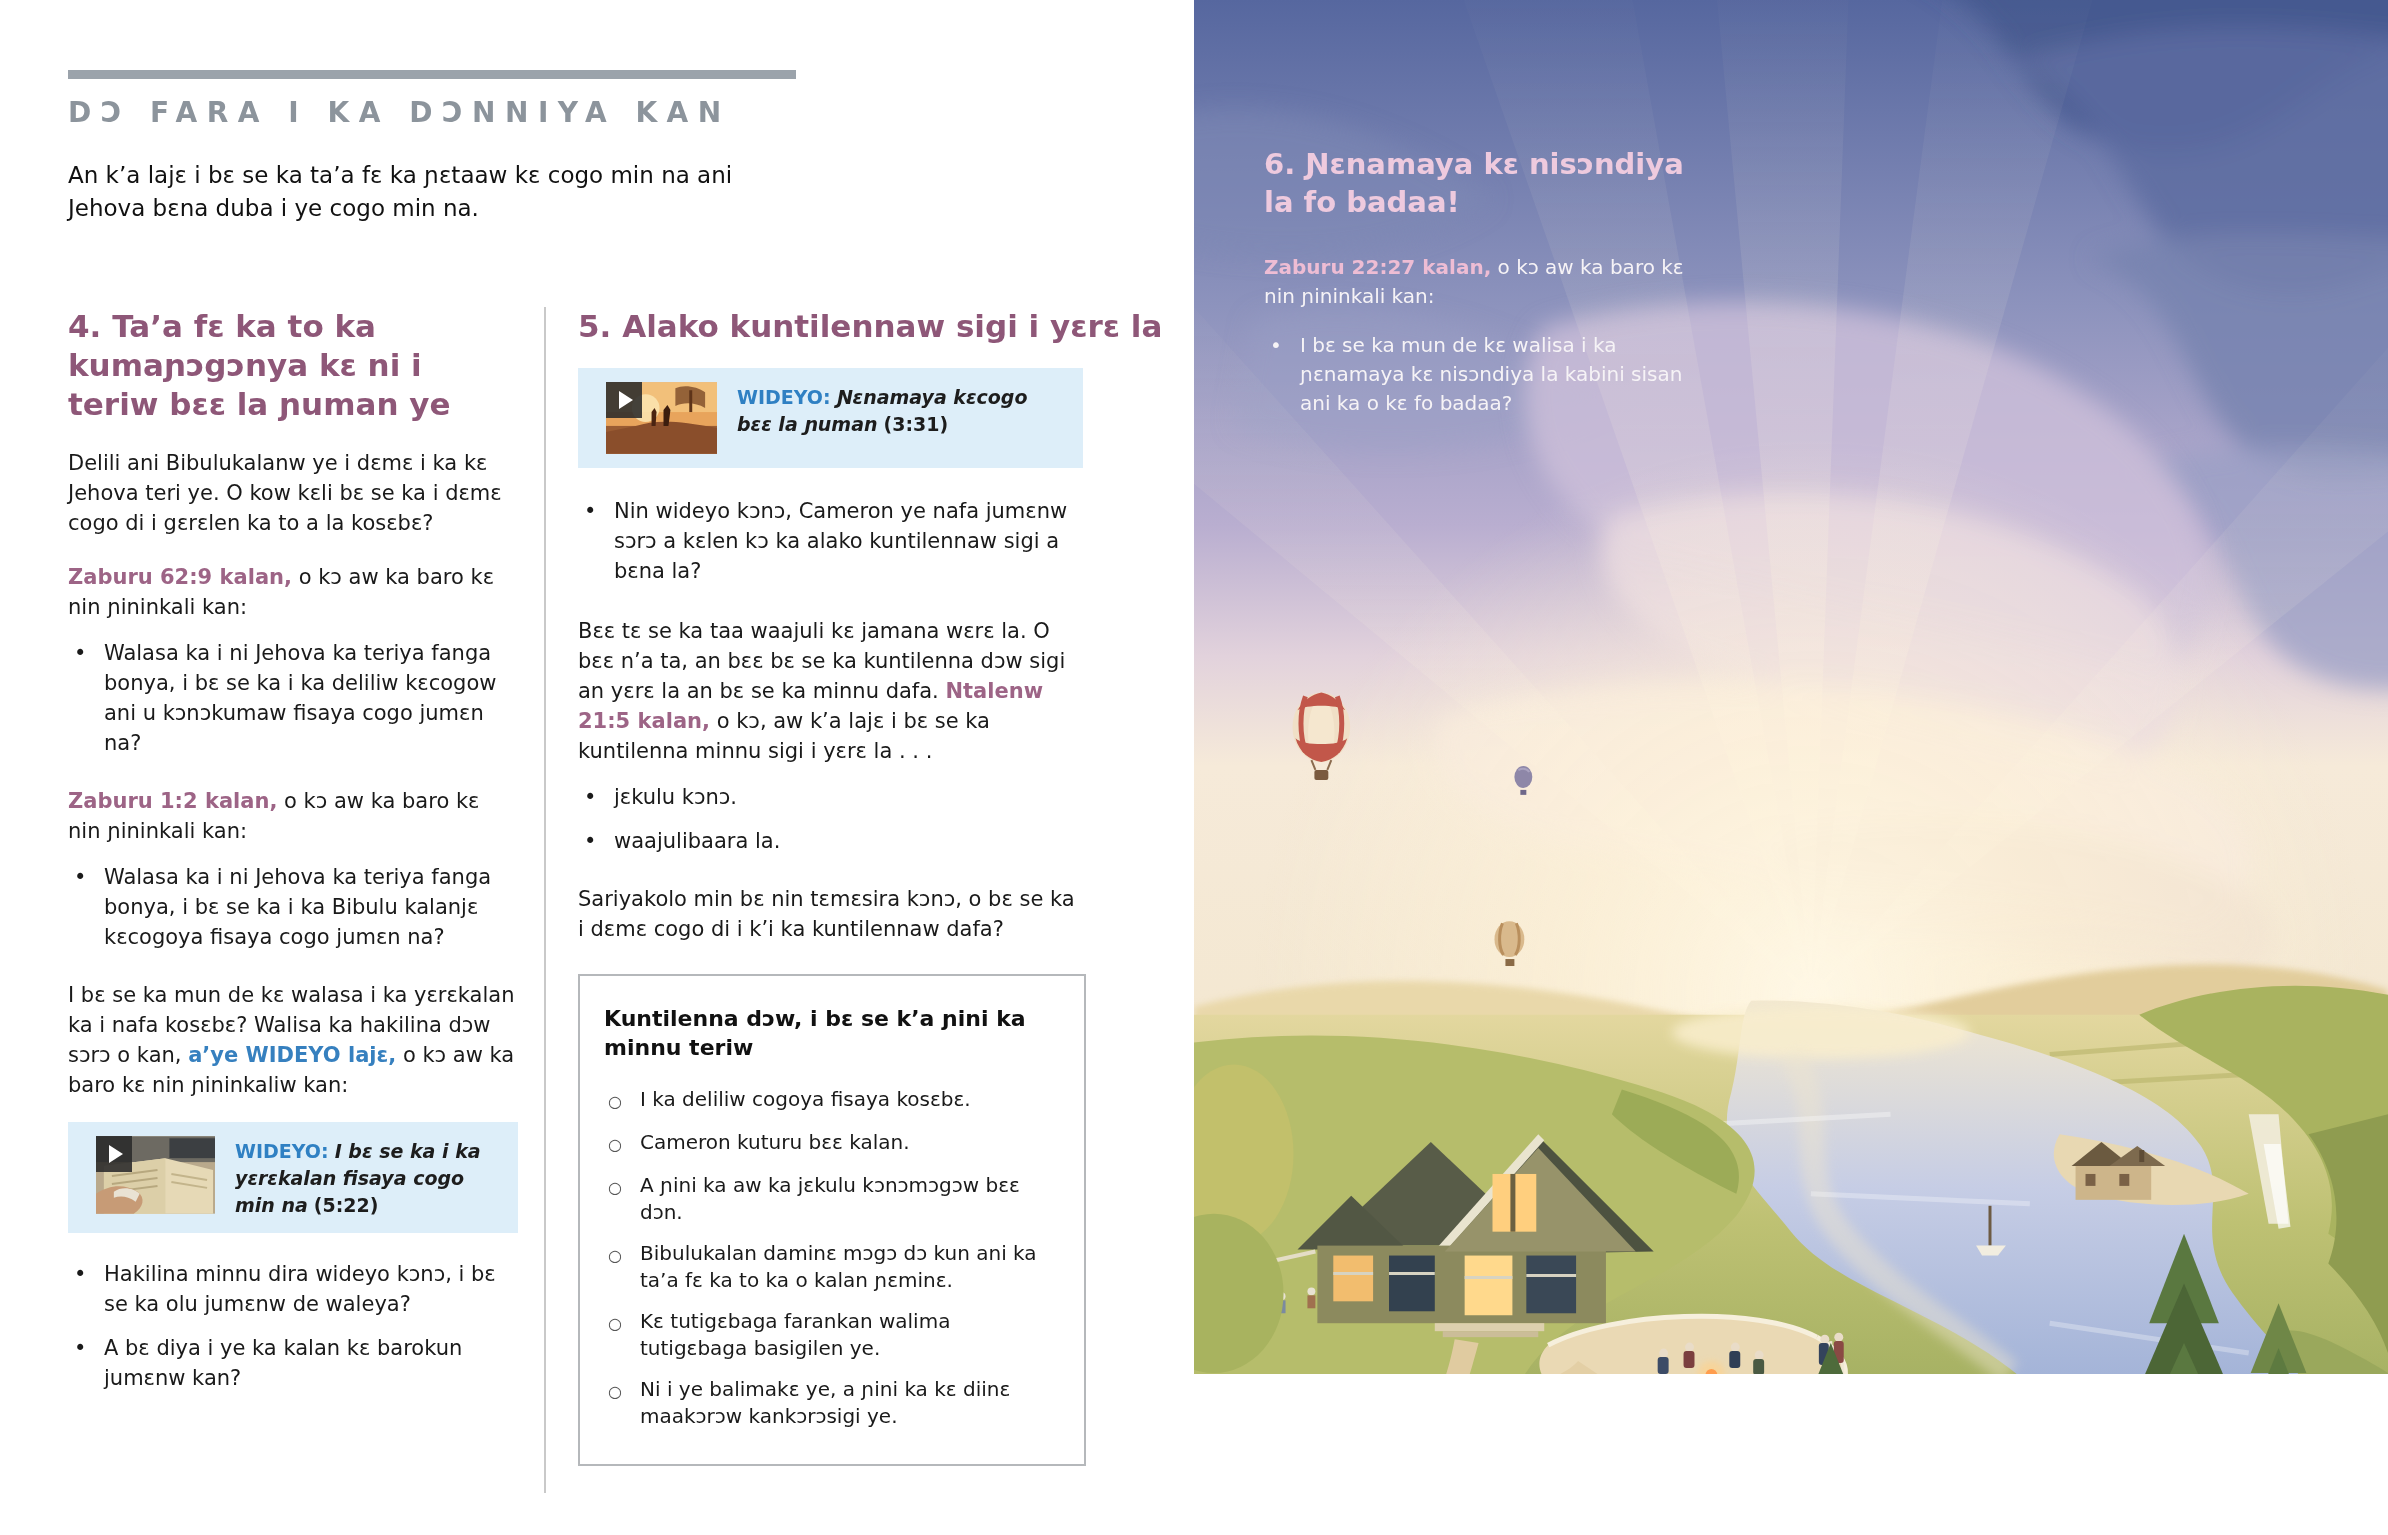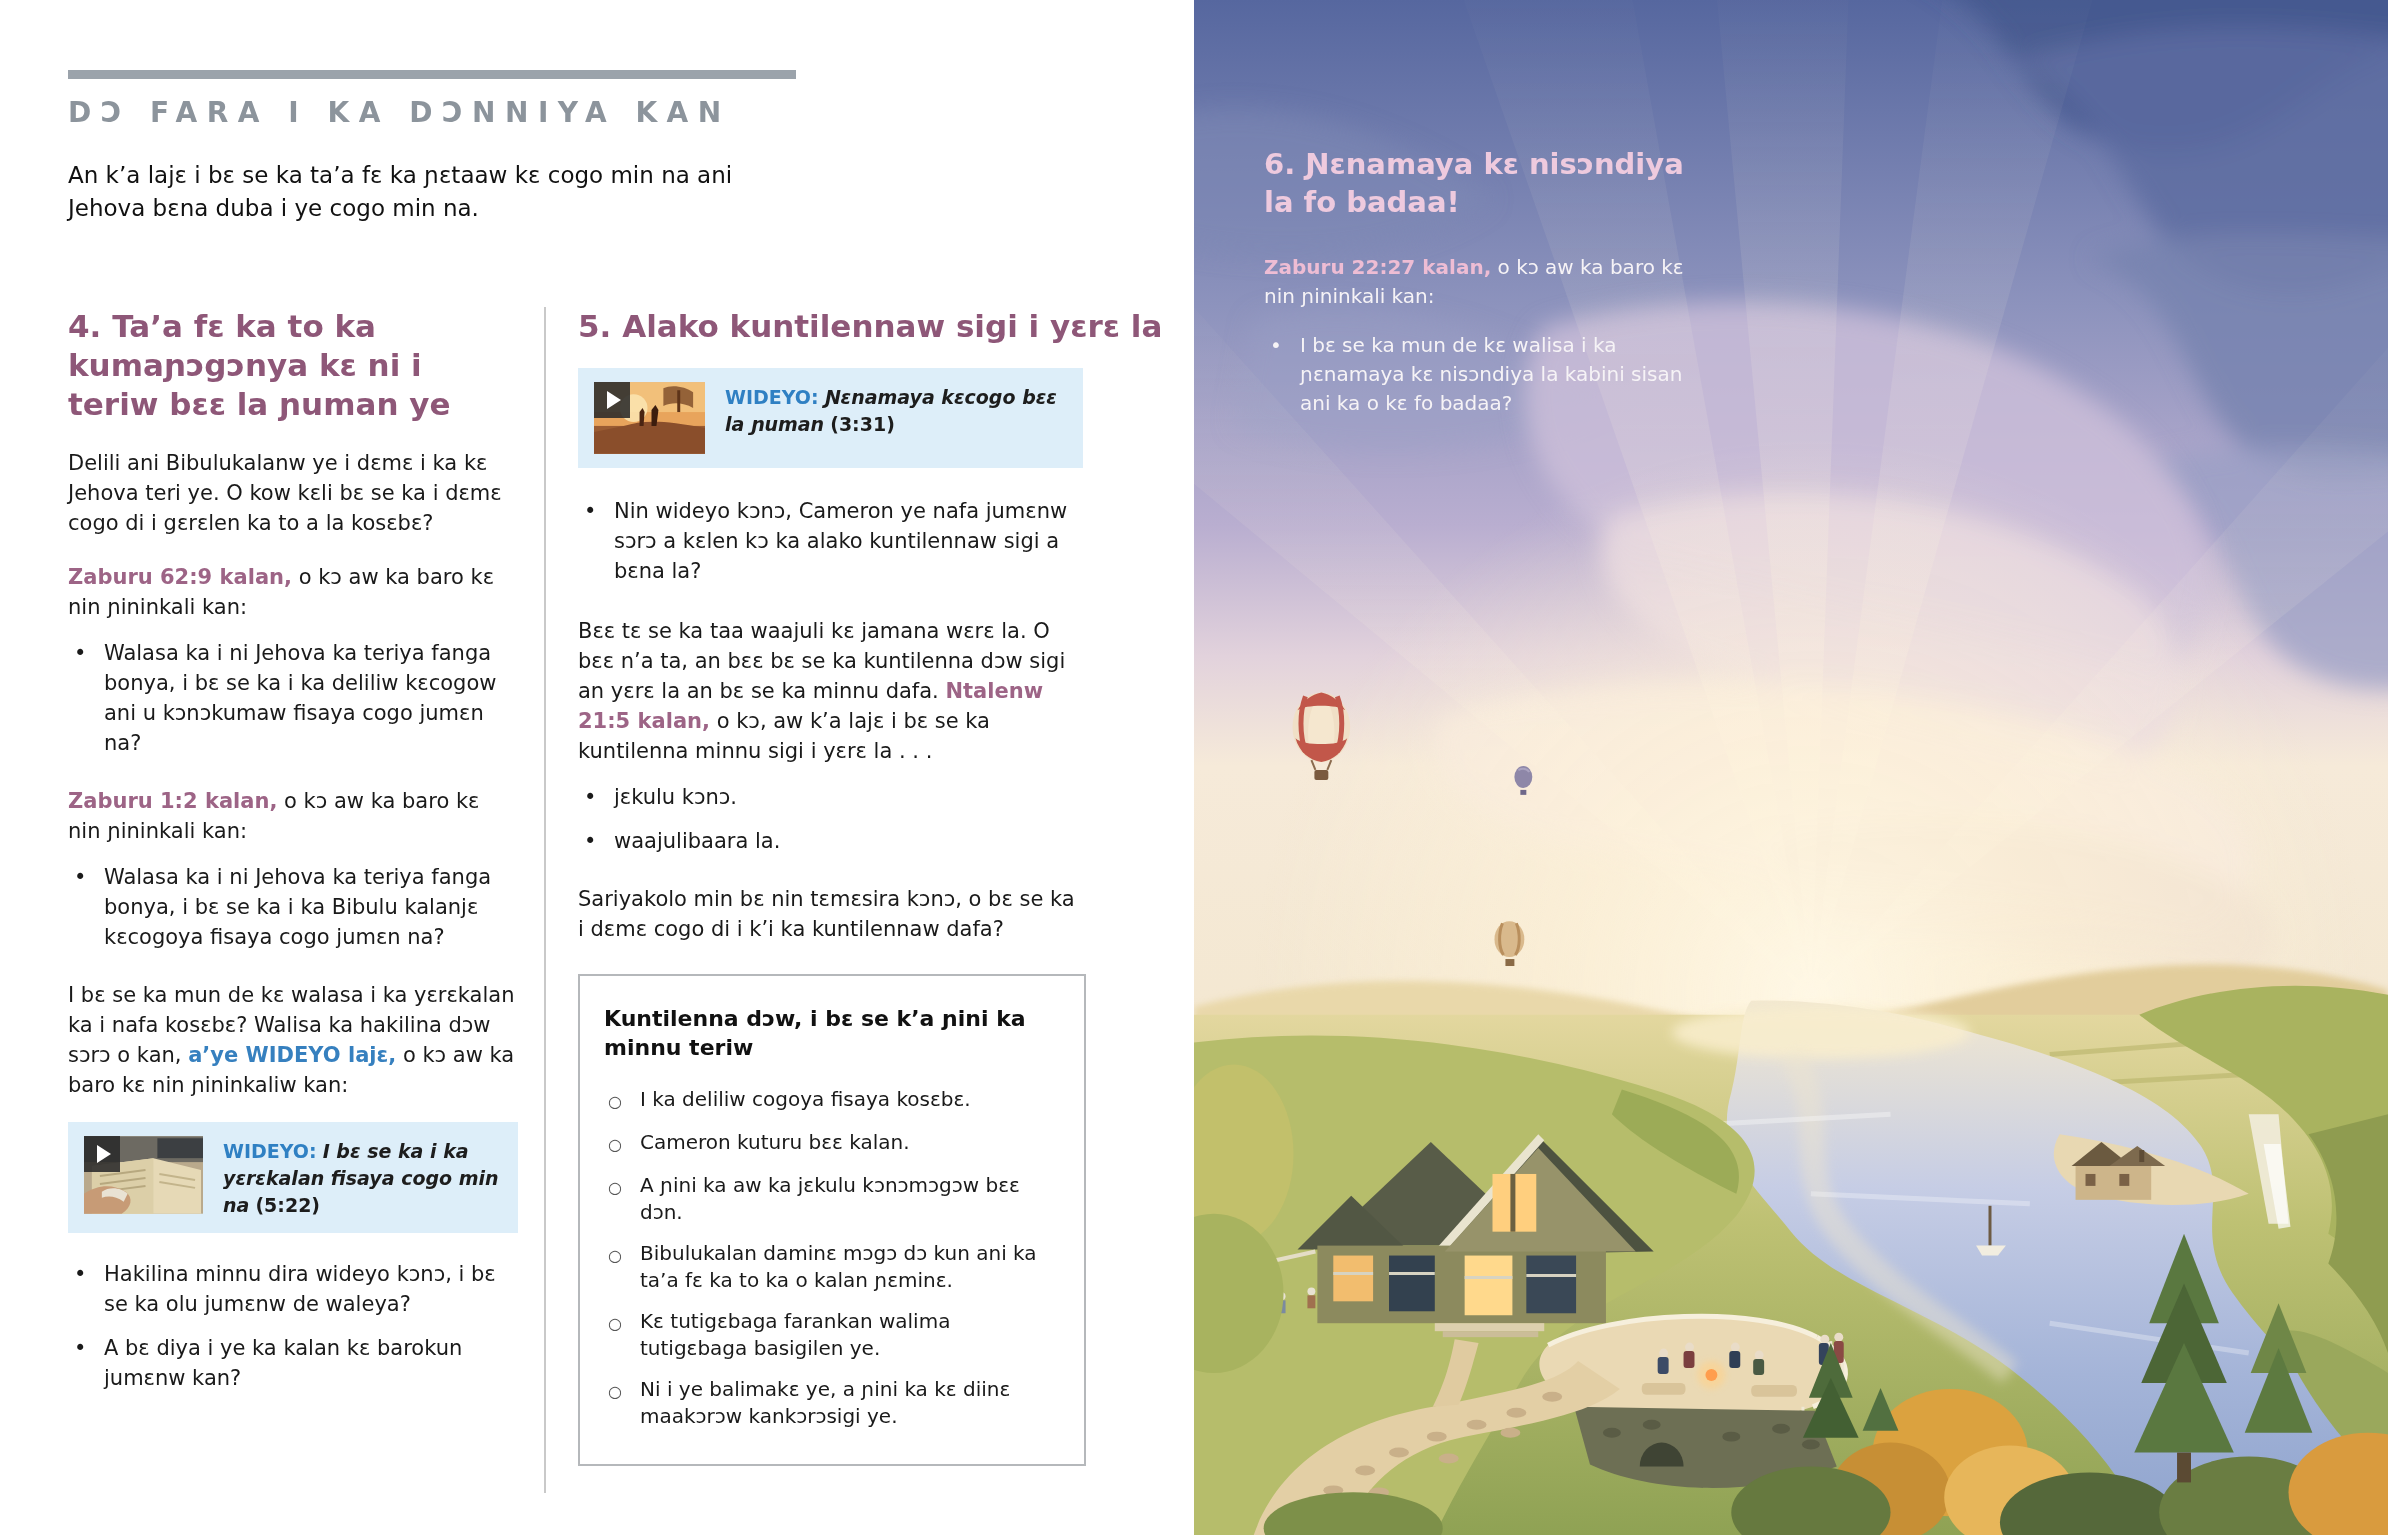--- a/index.html
+++ b/index.html
@@ -17,38 +17,38 @@
   .col2{width:505px;margin-left:32px;}
   h2.sec{margin:0;font-size:31px;line-height:39px;font-weight:bold;color:#8e5778;}
   h2.sec.nowrap{white-space:nowrap;}
   .para{margin:24px 0 0 0;font-size:21px;line-height:30px;}
   .ref{font-weight:bold;color:#9d6486;}
   .vlink{font-weight:bold;color:#3680bf;}
   .bullets{margin-top:16px;}
   .bullet{display:flex;margin-top:14px;font-size:21px;line-height:30px;}
   .bullet .bm{width:30px;flex:0 0 30px;text-align:left;padding-left:6px;}
   
-  .videobox{margin-top:22px;background:#ddeef9;padding:14px 16px;display:flex;align-items:flex-start;justify-content:center;}
+  .videobox{margin-top:22px;background:#ddeef9;padding:14px 28px;display:flex;align-items:flex-start;justify-content:center;}
   .thumb{position:relative;flex:0 0 auto;width:119px;height:78px;overflow:hidden;}
   .thumb svg{display:block;width:100%;height:100%;}
   .playover{position:absolute;left:0;top:0;width:36px;height:36px;background:rgba(42,42,42,.88);
             display:flex;align-items:center;justify-content:center;}
   .playover .tri{width:0;height:0;border-left:14px solid #ffffff;border-top:9px solid transparent;
                  border-bottom:9px solid transparent;margin-left:3px;}
   .vb-text{margin-left:20px;font-size:19px;line-height:27px;padding-top:2px;}
   .vb-label{font-weight:bold;color:#2f80c3;}
   .vb-title{font-weight:bold;font-style:italic;color:#1d1d1d;}
   .vb-dur{font-weight:bold;color:#1d1d1d;}
   
   .goalbox{margin-top:30px;border:2px solid #b5b8bb;padding:28px 24px 34px 24px;width:456px;}
   .goalbox h3{margin:0;font-size:22px;line-height:29px;font-weight:bold;color:#111;}
   .gitem{display:flex;margin-top:14px;font-size:20px;line-height:27px;}
   .gitem .gm{width:32px;flex:0 0 32px;color:#555;font-size:16px;padding-top:2px;padding-left:4px;}
   
-  .right-page{position:absolute;left:1194px;top:0;width:1194px;height:1535px;overflow:hidden;}
+  .right-page{position:absolute;left:1194px;top:0;width:1194px;height:1374px;overflow:hidden;}
   .right-page svg.art{position:absolute;left:0;top:0;width:1194px;height:1535px;}
   .overlay{position:absolute;left:70px;top:145px;width:468px;z-index:2;}
   .overlay h2{margin:0;font-size:29px;line-height:38px;font-weight:bold;color:#eecade;width:438px;}
   .overlay .para{color:#f6f3f6;font-size:20px;line-height:29px;margin-top:32px;width:428px;}
   .overlay .ref{color:#eebdd4;}
   .overlay .bullet{color:#f6f3f6;font-size:20px;line-height:29px;margin-top:20px;width:438px;}
   .overlay .bullet .bm{color:#f6f3f6;}
 </style>
 </head>
 <body>

